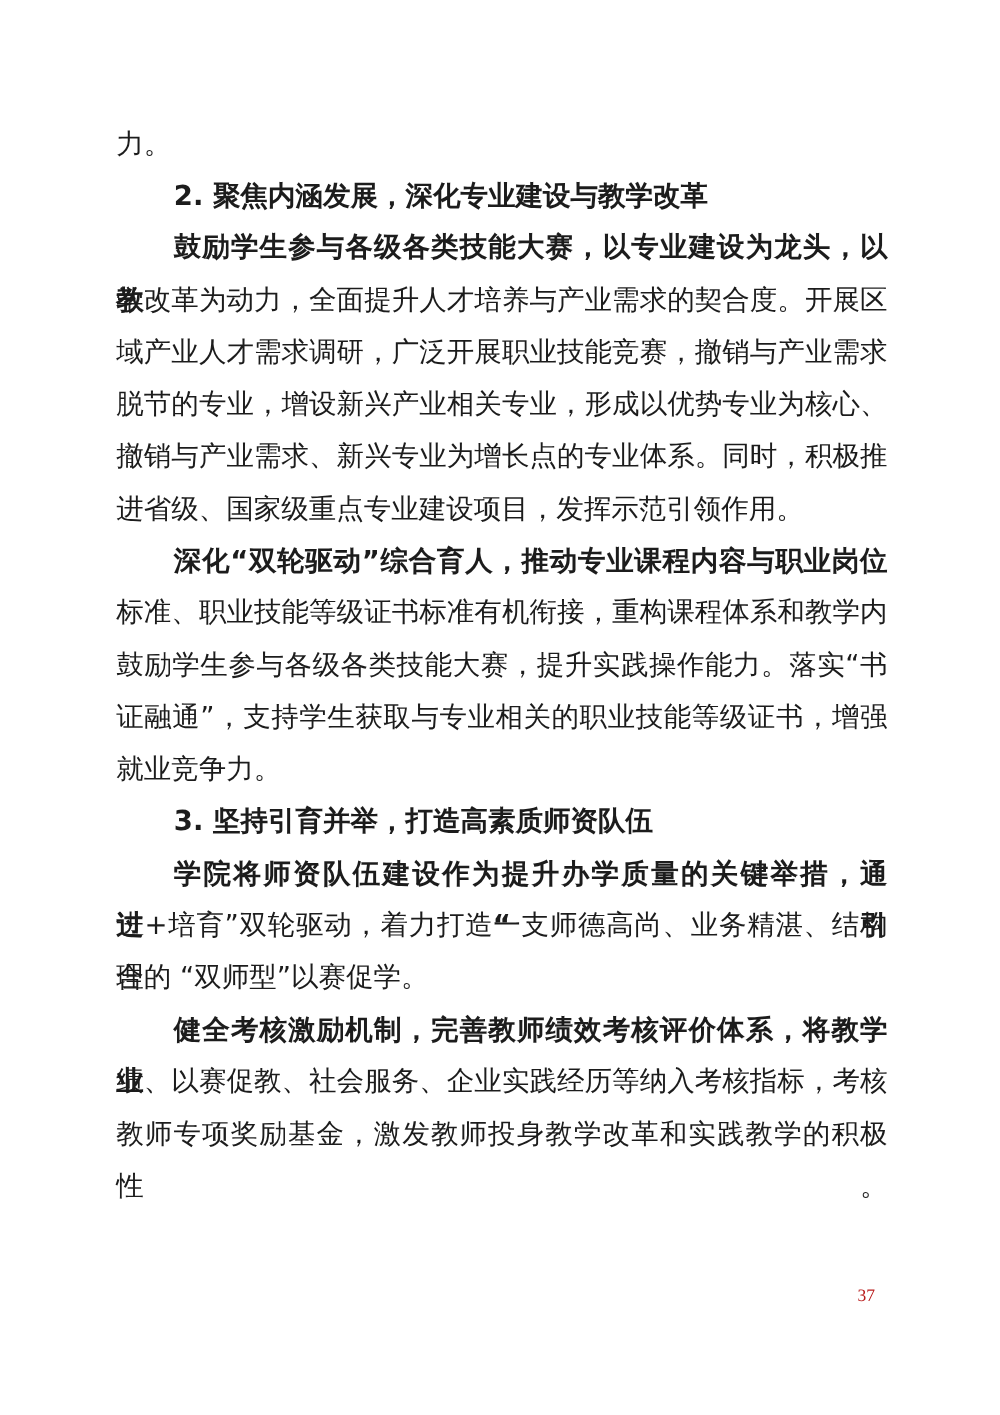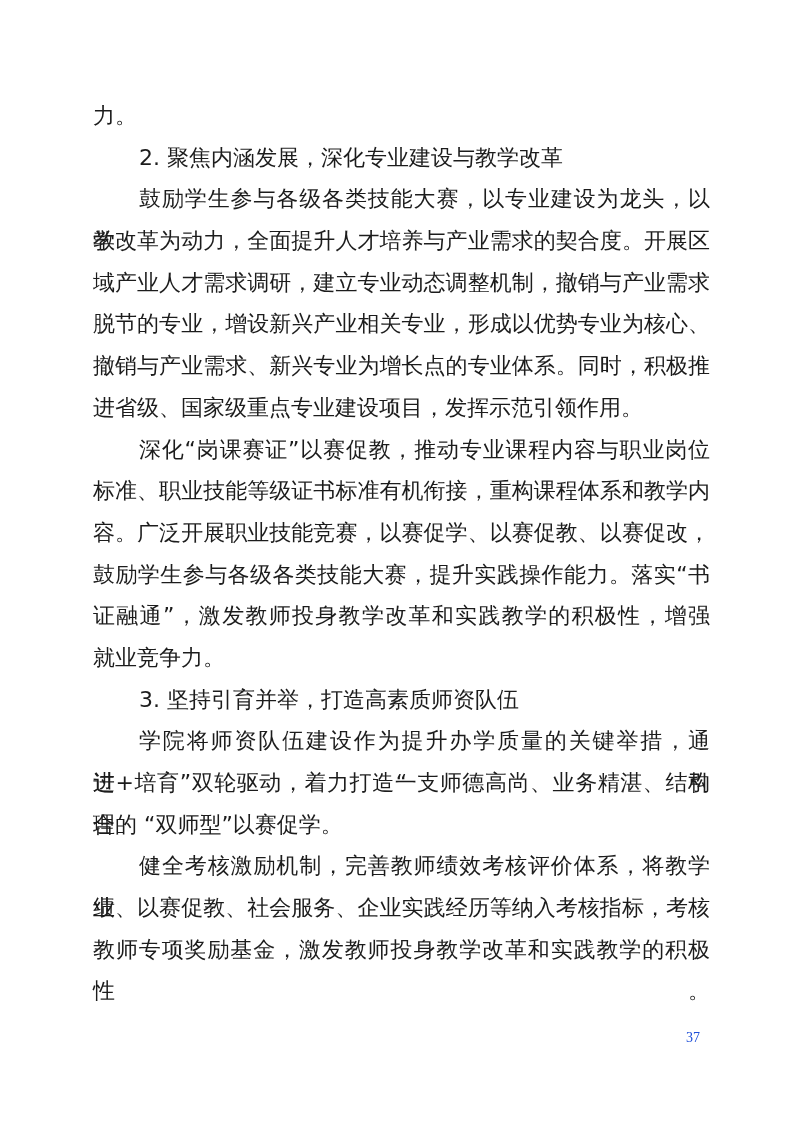--- a/index.html
+++ b/index.html
@@ -30,50 +30,50 @@
     text-align: left;
   }
   .line.justify {
     white-space: normal;
     text-align: justify;
     text-align-last: justify;
     text-justify: distribute;
   }
   .line.indent {
     text-indent: 46px;
+    font-weight: bold;
   }
   .page-number {
     position: absolute;
     left: 660px;
     top: 1030px;
     width: 66px;
     text-align: center;
     font-family: "Liberation Serif", serif;
     font-size: 14px;
-    color: #1d4ed8;
+    color: #b91c1c;
   }
 </style>
 </head>
 <body>
 
 <div class="page">
   <div class="text-block">
       <div class="line">力。</div>
       <div class="line indent">2. 聚焦内涵发展，深化专业建设与教学改革</div>
       <div class="line indent justify">鼓励学生参与各级各类技能大赛，以专业建设为龙头，以教</div>
       <div class="line justify">学改革为动力，全面提升人才培养与产业需求的契合度。开展区</div>
-      <div class="line justify">域产业人才需求调研，建立专业动态调整机制，撤销与产业需求</div>
+      <div class="line justify">域产业人才需求调研，广泛开展职业技能竞赛，撤销与产业需求</div>
       <div class="line justify">脱节的专业，增设新兴产业相关专业，形成以优势专业为核心、</div>
       <div class="line justify">撤销与产业需求、新兴专业为增长点的专业体系。同时，积极推</div>
       <div class="line">进省级、国家级重点专业建设项目，发挥示范引领作用。</div>
-      <div class="line indent justify">深化“岗课赛证”以赛促教，推动专业课程内容与职业岗位</div>
+      <div class="line indent justify">深化“双轮驱动”综合育人，推动专业课程内容与职业岗位</div>
       <div class="line justify">标准、职业技能等级证书标准有机衔接，重构课程体系和教学内</div>
-      <div class="line justify">容。广泛开展职业技能竞赛，以赛促学、以赛促教、以赛促改，</div>
       <div class="line justify">鼓励学生参与各级各类技能大赛，提升实践操作能力。落实“书</div>
-      <div class="line justify">证融通”，激发教师投身教学改革和实践教学的积极性，增强</div>
+      <div class="line justify">证融通”，支持学生获取与专业相关的职业技能等级证书，增强</div>
       <div class="line">就业竞争力。</div>
       <div class="line indent">3. 坚持引育并举，打造高素质师资队伍</div>
       <div class="line indent justify">学院将师资队伍建设作为提升办学质量的关键举措，通过“引</div>
       <div class="line justify">进+培育”双轮驱动，着力打造一支师德高尚、业务精湛、结构合</div>
       <div class="line">理的 “双师型”以赛促学。</div>
       <div class="line indent justify">健全考核激励机制，完善教师绩效考核评价体系，将教学业</div>
       <div class="line justify">绩、以赛促教、社会服务、企业实践经历等纳入考核指标，考核</div>
       <div class="line justify">教师专项奖励基金，激发教师投身教学改革和实践教学的积极性。</div>
     </div>
   <div class="page-number">37</div>

